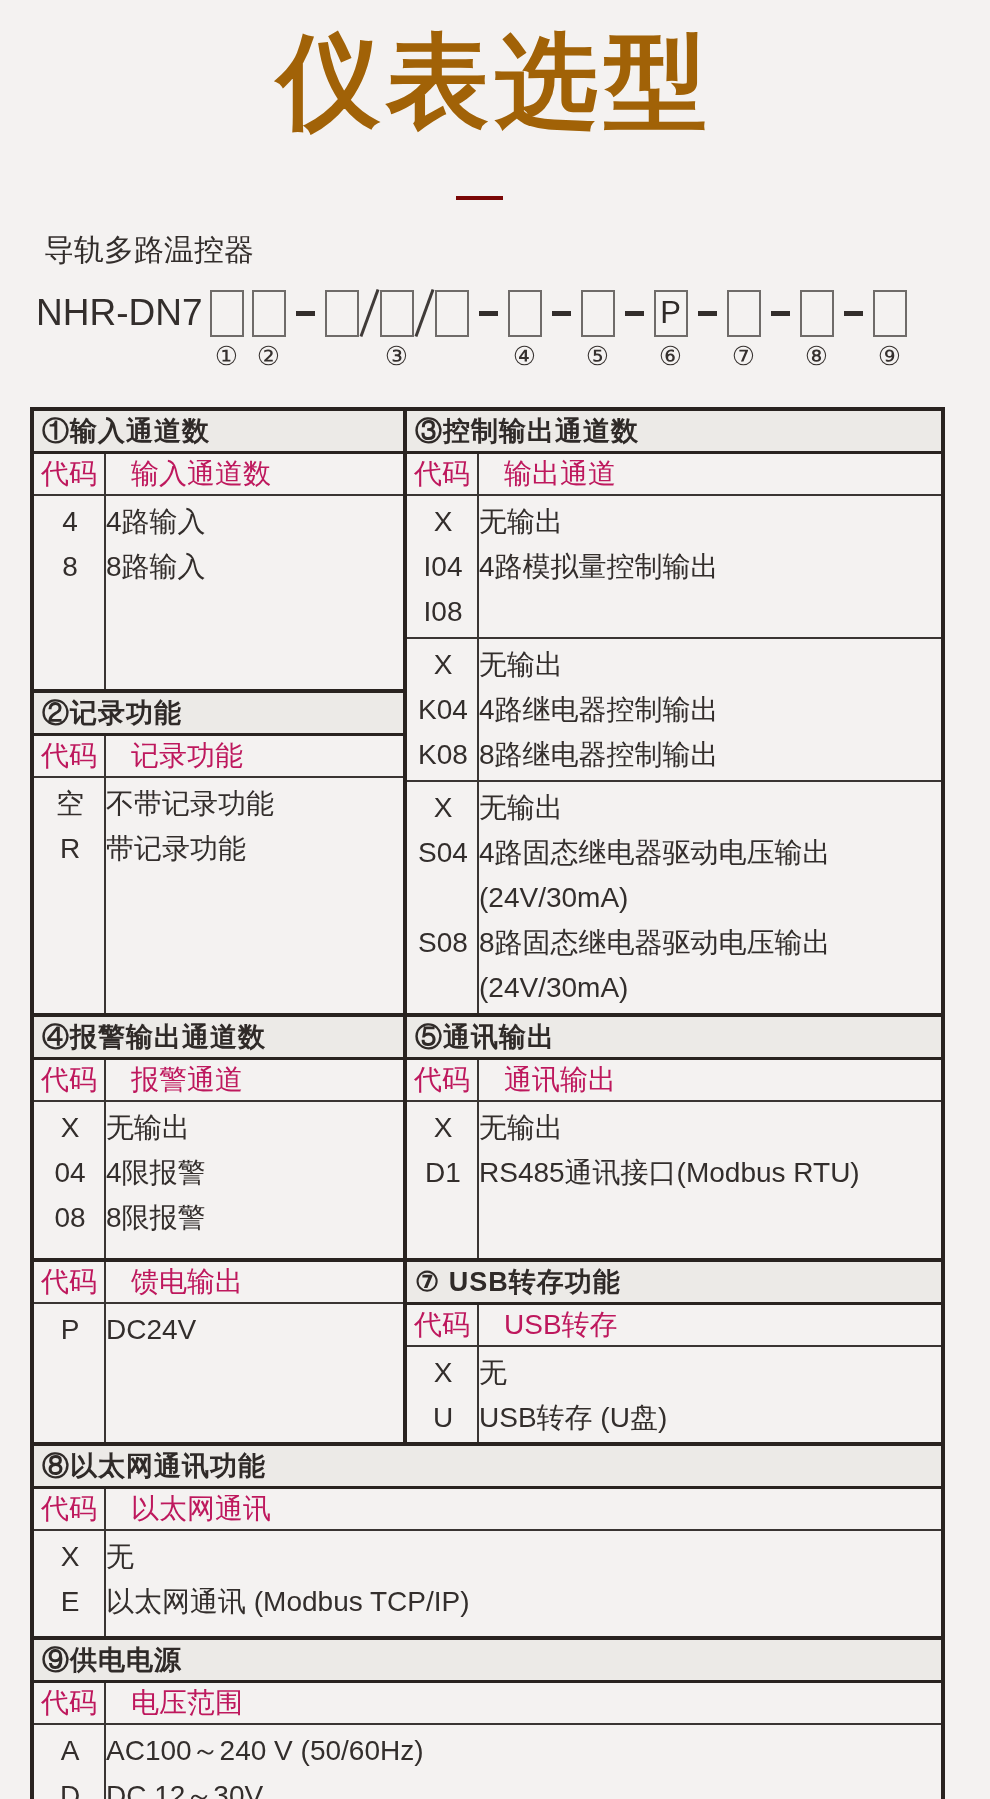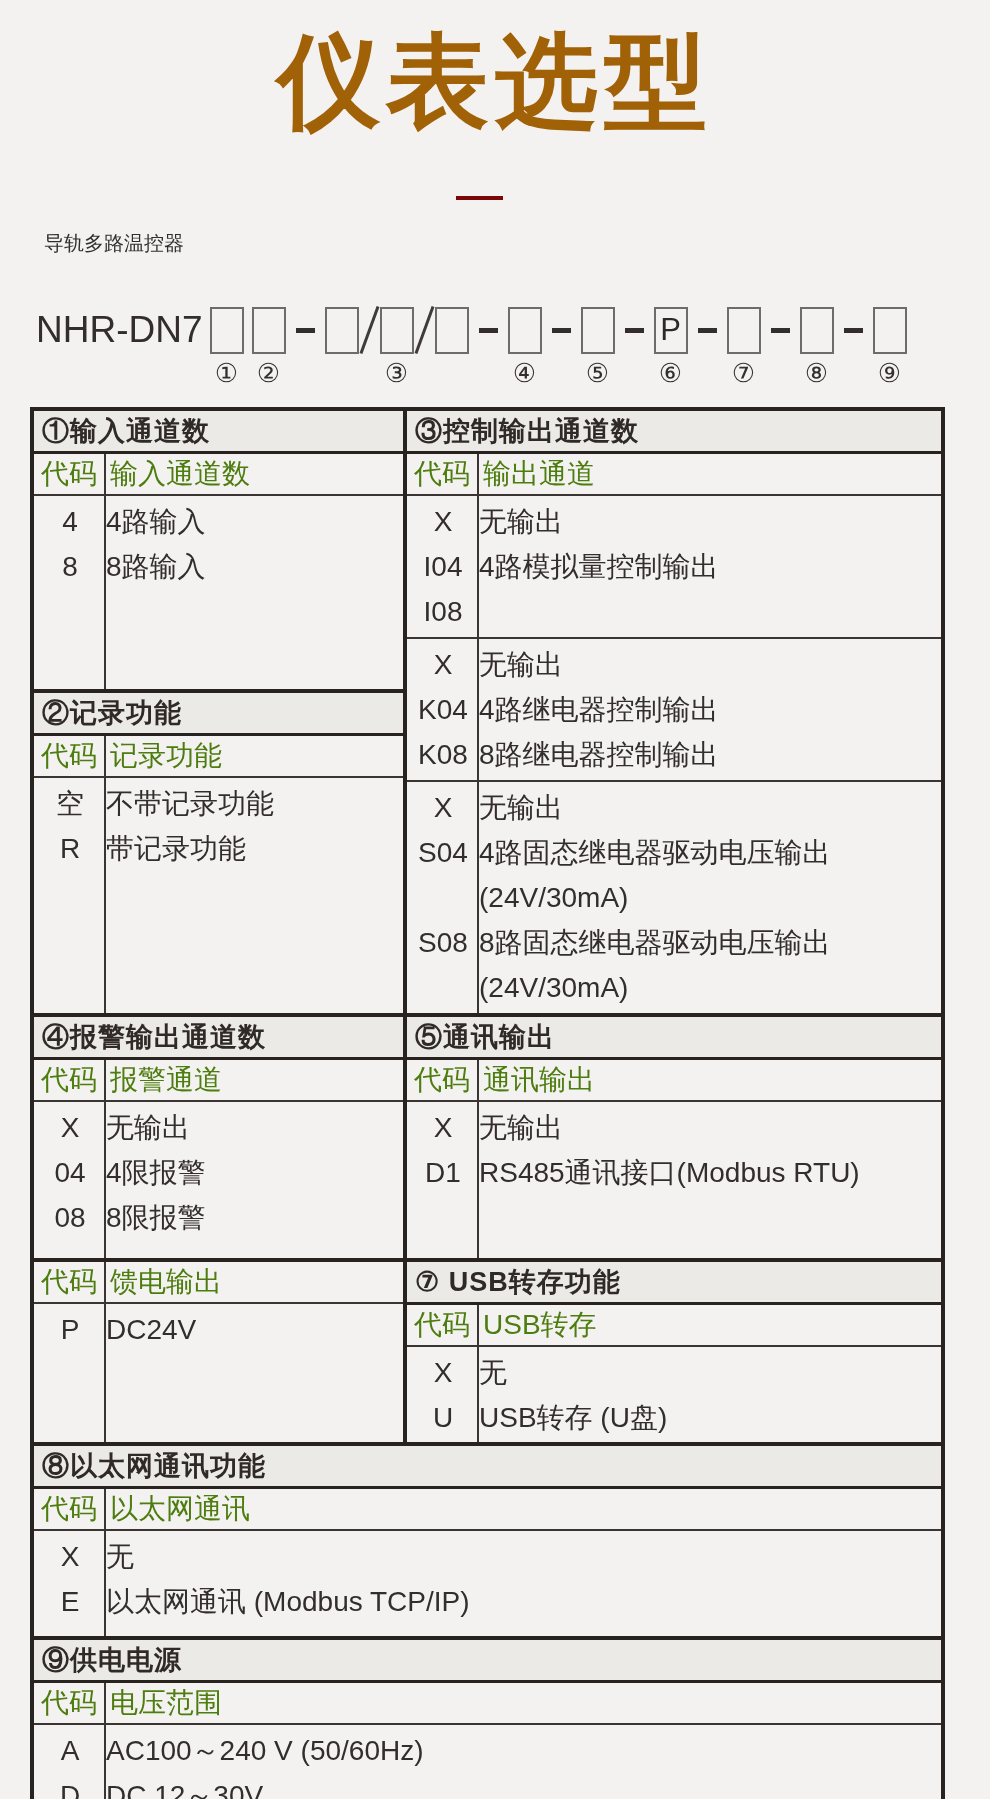--- a/index.html
+++ b/index.html
@@ -13,25 +13,25 @@
   .title{
     position:absolute;top:14px;left:0;width:100%;margin:0;
     text-align:center;font-size:103px;font-weight:900;
     letter-spacing:6px;color:#a16207;
   }
   .title-dash{
     position:absolute;left:456px;top:196px;width:47px;height:4px;
     background:#7a0706;
   }
   .product{
-    position:absolute;left:44px;top:230px;font-size:20px;color:#332e2c;
+    position:absolute;left:44px;top:230px;font-size:30px;color:#332e2c;
   }
   
   .model{
-    position:absolute;left:36px;top:304px;display:flex;align-items:flex-start;
+    position:absolute;left:36px;top:287px;display:flex;align-items:flex-start;
   }
   .token{display:flex;flex-direction:column;align-items:center;}
   .tok-slot{height:52px;display:flex;align-items:center;}
   .model-prefix{font-size:37px;color:#332e2c;margin-right:3px;letter-spacing:0px;}
   .tok-box{
     width:34px;height:47px;border:2px solid #6f6b69;box-sizing:border-box;
     margin:0 4px;display:flex;align-items:center;justify-content:center;
     font-size:31px;color:#2f2a28;
   }
   .tok-dash{width:19px;height:5px;background:#332e2c;margin:0 6px;}
@@ -52,27 +52,27 @@
   .cols .section + .section{border-top:4px solid #292320;}
   .col-full .section{border-top:4px solid #292320;}
   .sec-header{
     height:43px;box-sizing:border-box;background:#eceae7;
     border-bottom:3px solid #292320;
     display:flex;align-items:center;padding-left:8px;
     font-size:27px;font-weight:600;color:#2f2a28;letter-spacing:1px;
   }
   .sec-colheads{
     height:42px;box-sizing:border-box;border-bottom:2px solid #3a3533;
-    display:flex;font-size:28px;color:#4d7c0f;
+    display:flex;font-size:28px;color:#be185d;
   }
   .ch-code{
     width:var(--codew);box-sizing:border-box;border-right:2px solid #3a3533;
     display:flex;align-items:center;justify-content:center;
   }
-  .ch-desc{flex:1;display:flex;align-items:center;padding-left:4px;}
+  .ch-desc{flex:1;display:flex;align-items:center;padding-left:25px;}
   .sec-body{position:relative;}
   .sec-divider{
     position:absolute;left:calc(var(--codew) - 2px);top:0;bottom:0;width:2px;
     background:#3a3533;
   }
   .group{padding:3px 0;}
   .group + .group{border-top:2px solid #3a3533;}
   .trow{display:flex;font-size:28px;line-height:45px;color:#332e2c;}
   .trow .code{width:var(--codew);box-sizing:border-box;text-align:center;flex:none;}
   .trow .desc{flex:1;}

